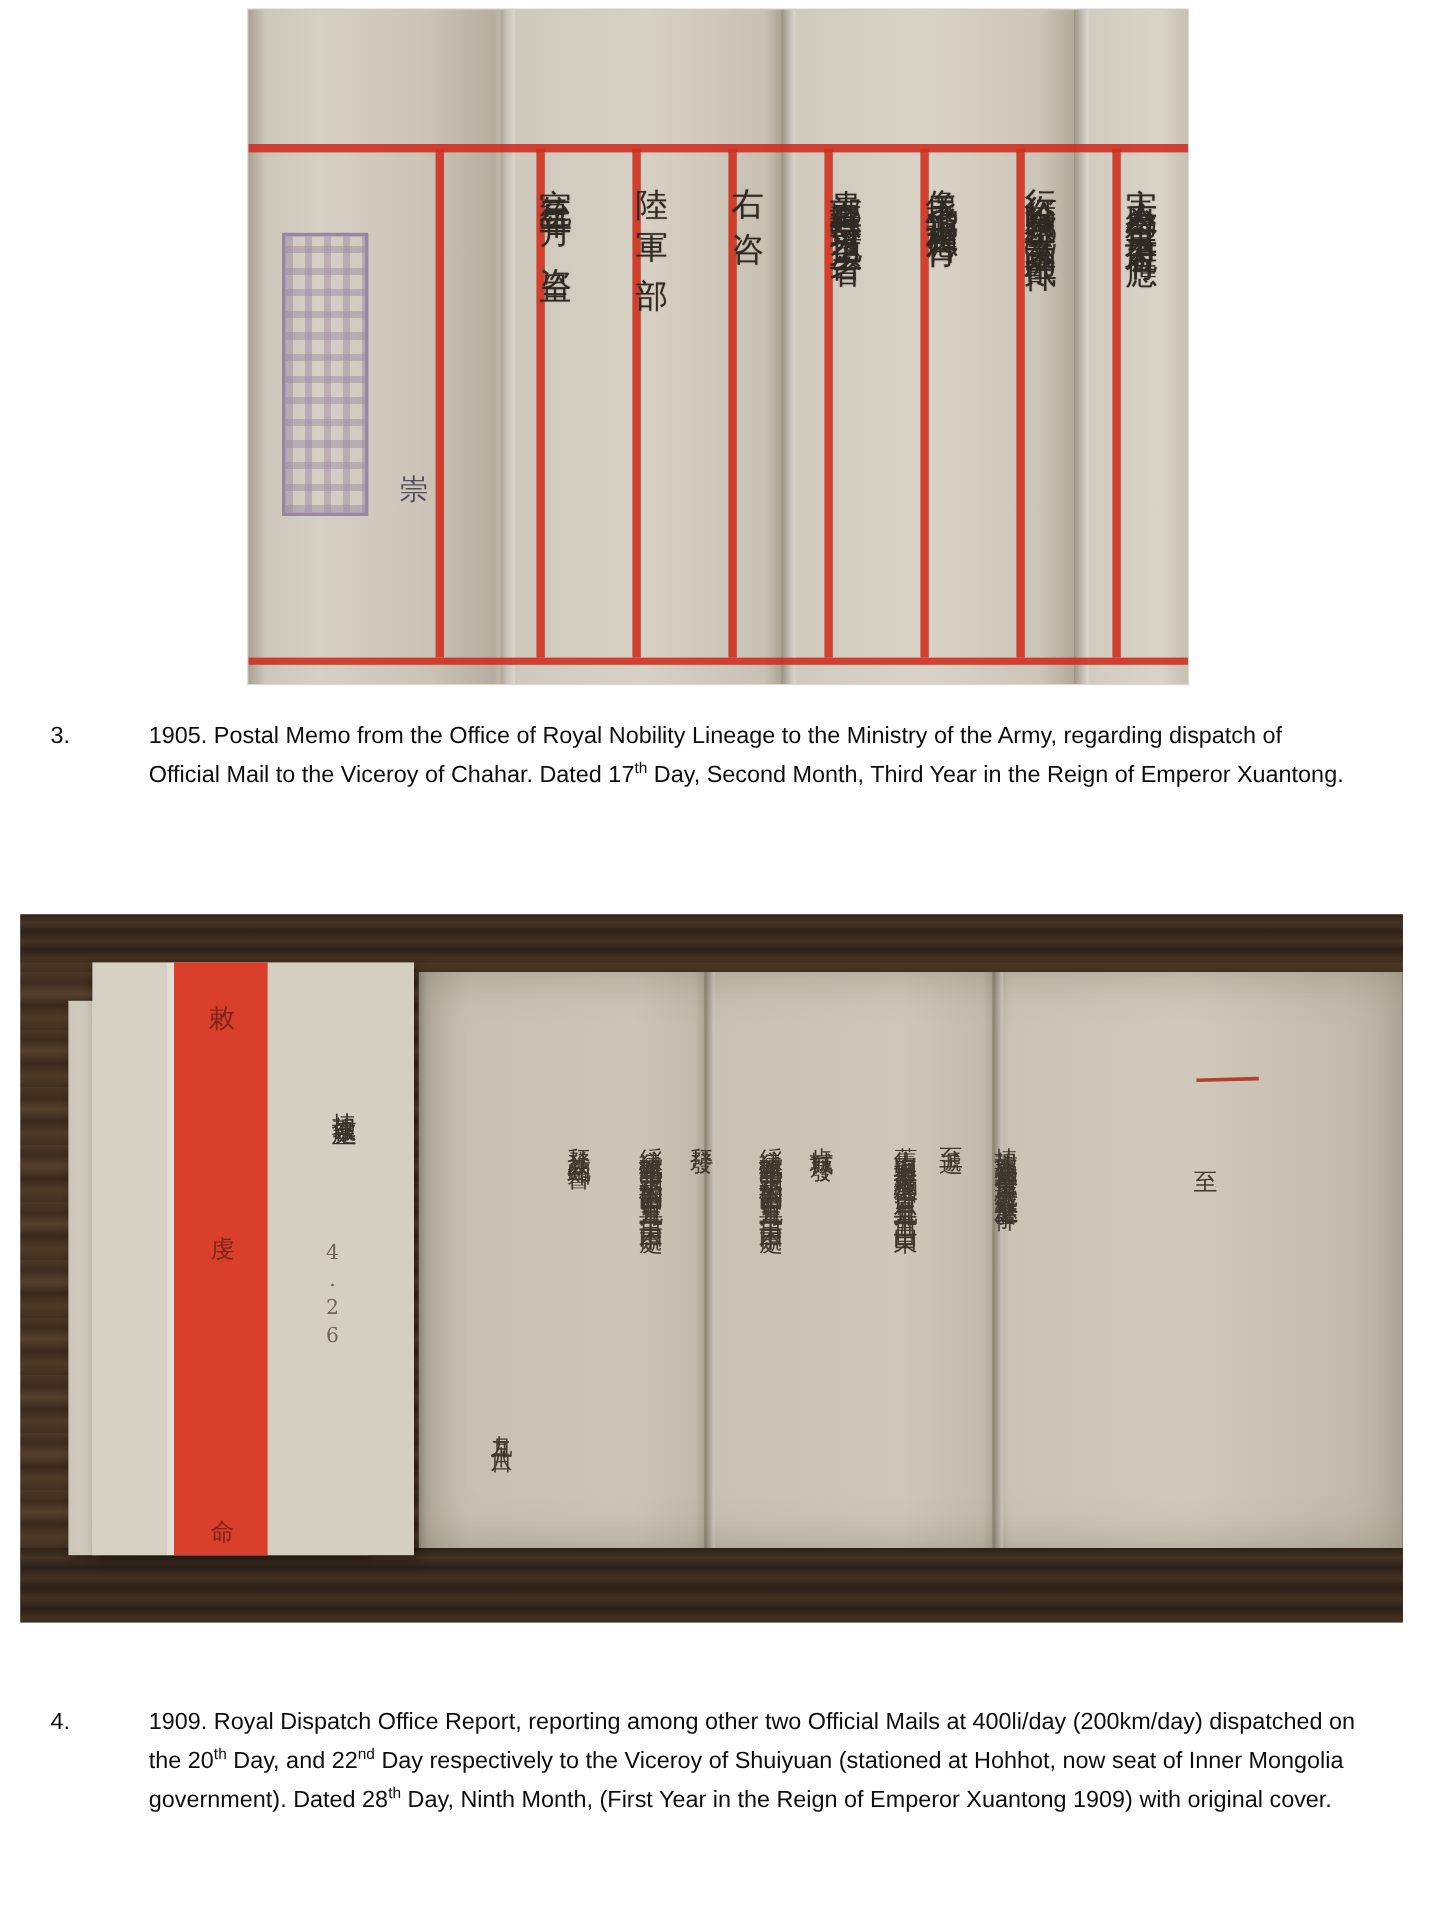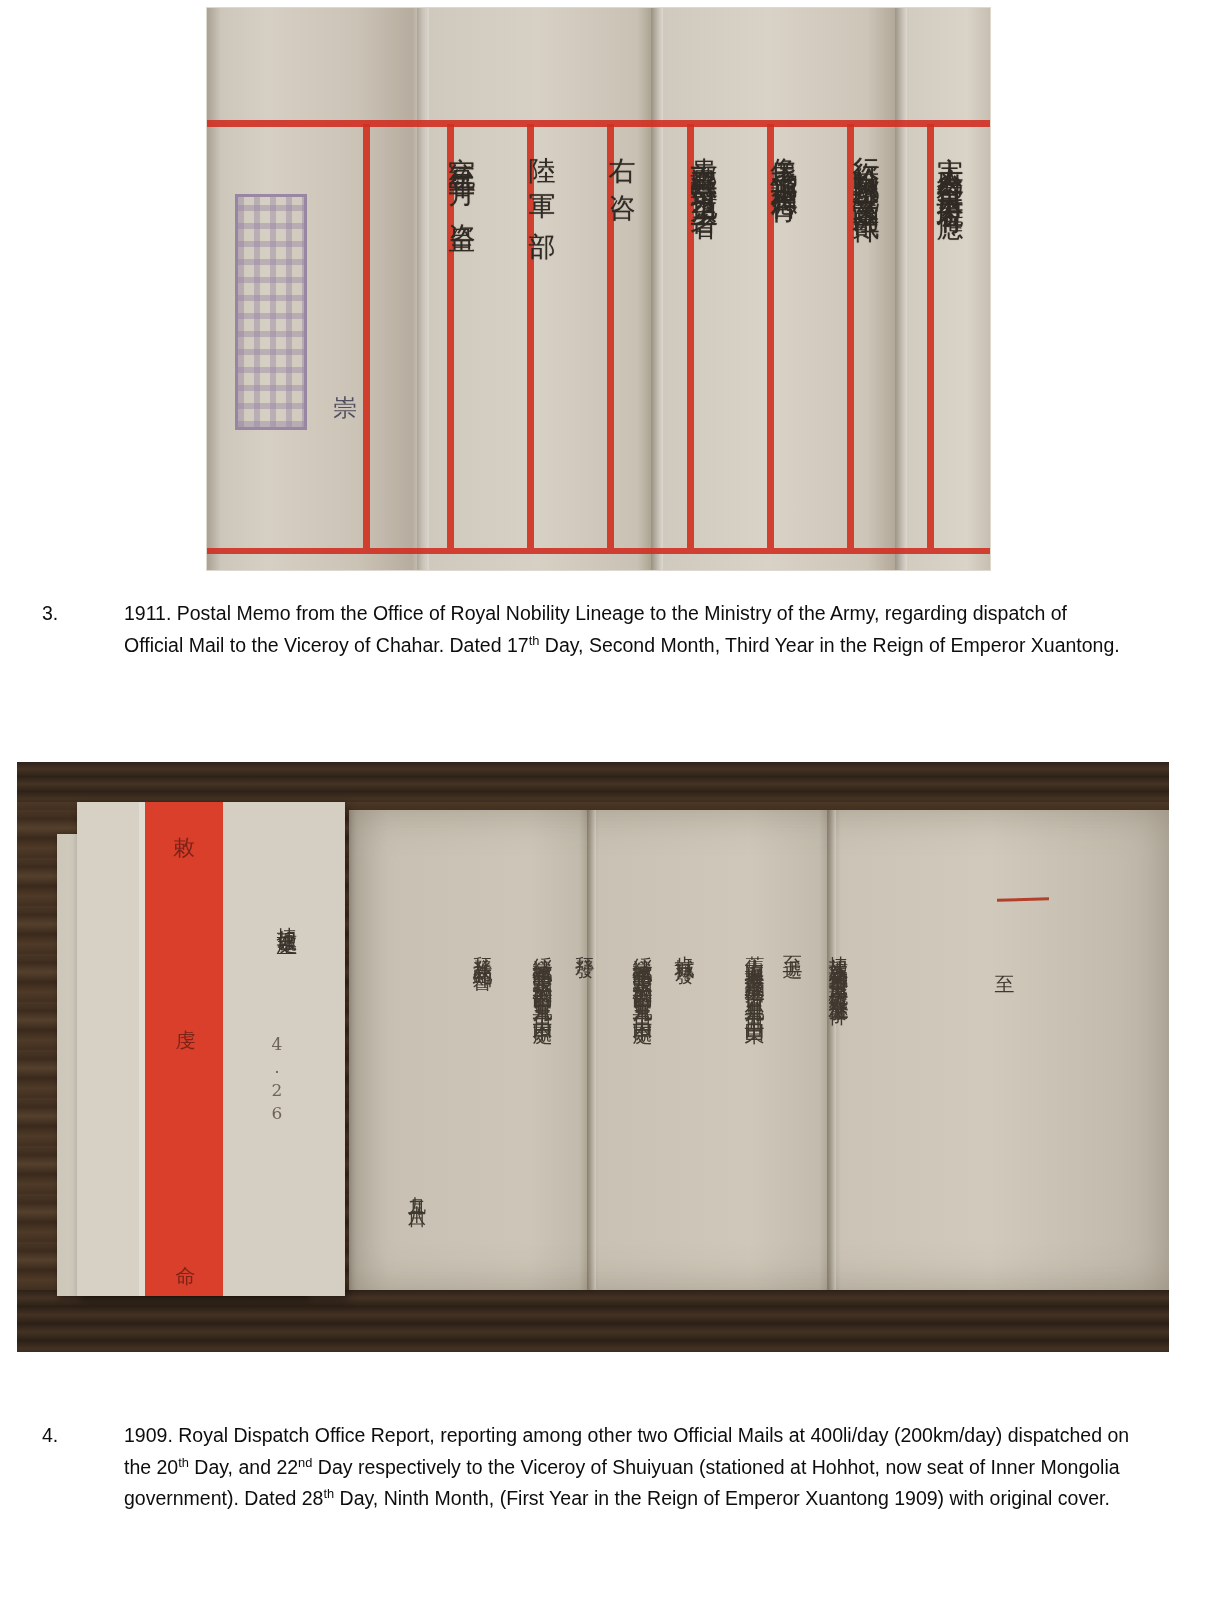--- a/index.html
+++ b/index.html
@@ -266,21 +266,21 @@
     <div class="vcol" style="right:270px;">貴部查照轉發可也須至咨者</div>
     <div class="vcol" style="right:352px;">右　咨</div>
     <div class="vcol" style="right:432px;">陸　軍　部</div>
     <div class="vcol" style="right:512px;">宣統三年二月 咨呈</div>
 
     <div class="handwriting" style="left:122px; top:368px;">崇</div>
   </div>
 
   <div class="caption" id="caption3">
     <span class="num">3.</span>
-    <span class="txt"><span>1911. Postal Memo from the Office of Royal Nobility Lineage to the Ministry of the Army, regarding dispatch of Official Mail to the Viceroy of Chahar. Dated 17</span><sup>th</sup><span> Day, Second Month, Third Year in the Reign of Emperor Xuantong.</span></span>
+    <span class="txt"><span>1905. Postal Memo from the Office of Royal Nobility Lineage to the Ministry of the Army, regarding dispatch of Official Mail to the Viceroy of Chahar. Dated 17</span><sup>th</sup><span> Day, Second Month, Third Year in the Reign of Emperor Xuantong.</span></span>
   </div>
 
   <div class="fig4">
     <div class="wood"></div>
     <div class="woodtop"></div>
     <div class="woodbot"></div>
 
     <div class="scroll">
       <div class="scrollfold" style="left:238px"></div>
       <div class="scrollfold" style="left:478px"></div>

